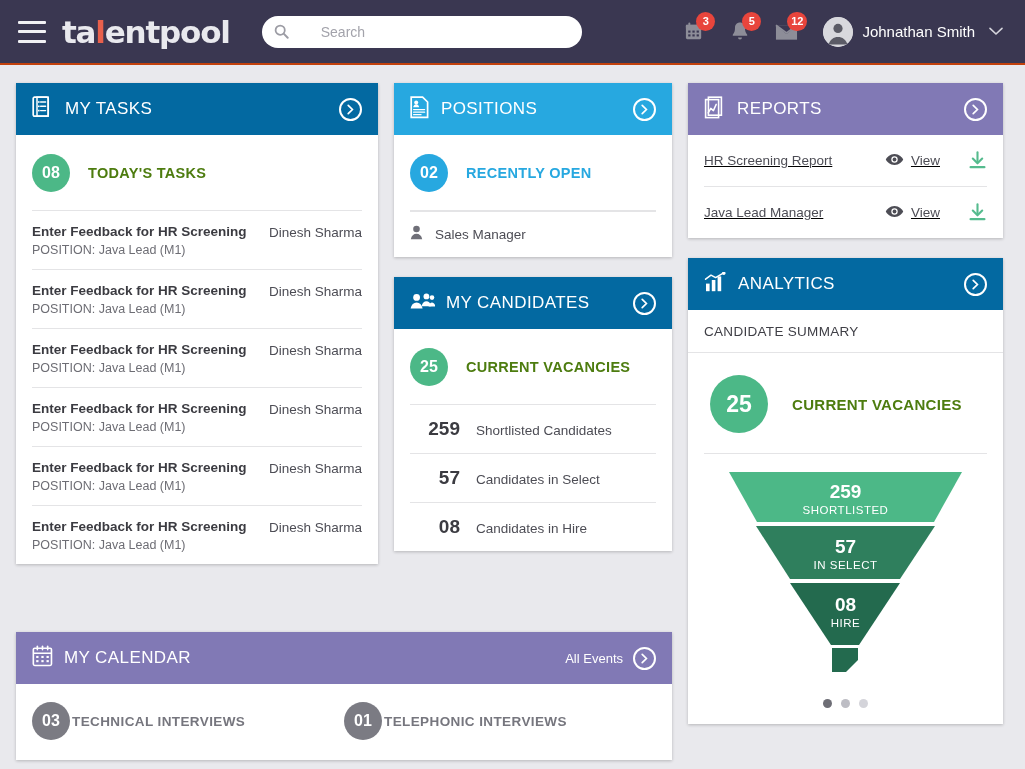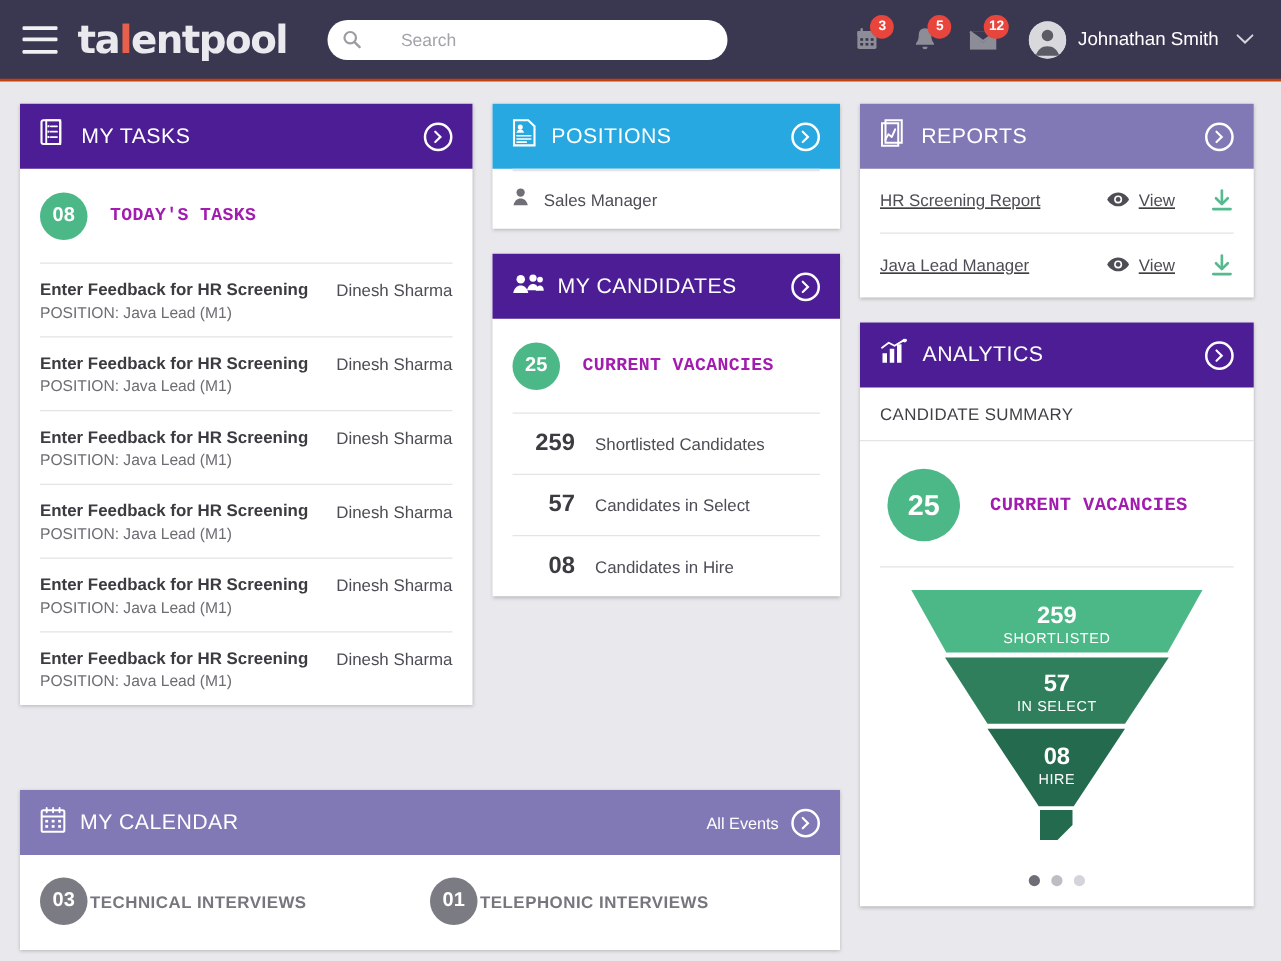--- a/index.html
+++ b/index.html
@@ -125,21 +125,21 @@
     padding: 0 16px;
     color: #fff;
   }
   .card-head .title {
     font-size: 17px;
     letter-spacing: .4px;
     margin-left: 11px;
     white-space: nowrap;
   }
   .card-head .spacer { flex: 1; }
-  .head-green  { background: #4c1d95; }
+  .head-green  { background: #0369a1; }
   .head-blue   { background: #27a8e0; }
   .head-purple { background: #8179b5; }
 
   .arrow-btn {
     width: 23px; height: 23px;
     border: 2px solid #fff;
     border-radius: 50%;
     display: flex; align-items: center; justify-content: center;
     cursor: pointer;
     flex: 0 0 auto;
@@ -160,21 +160,21 @@
     display: flex; align-items: center; justify-content: center;
     flex: 0 0 auto;
   }
   .circle.green  { background: #4cb887; }
   .circle.blue   { background: #27a8e0; }
   .circle.gray   { background: #7b7b83; }
   .counter-label {
     margin-left: 18px;
     font-size: 14.5px; font-weight: bold; letter-spacing: .3px;
   }
-  .lbl-green { color: #a21caf; font-family: Liberation Mono, monospace; }
+  .lbl-green { color: #4d7c0f; }
   .lbl-blue  { color: #27a8e0; }
 
   .divider { height: 1px; background: #e4e4e6; margin: 0 16px; }
 
   
   .task-row {
     padding: 13px 16px 12px 16px;
     display: flex; align-items: flex-start; cursor: pointer;
   }
   .task-main { flex: 1; min-width: 0; }
@@ -432,20 +432,24 @@
         </span>
         <span class="title">POSITIONS</span>
         <span class="spacer"></span>
         <span class="arrow-btn">
           <svg width="9" height="11" viewBox="0 0 9 11">
               <path d="M2.2 1.4 L6.4 5.5 L2.2 9.6" fill="none" stroke="#fff" stroke-width="1.7" stroke-linecap="round"></path>
             </svg>
         </span>
       </div>
 
+      <div class="counter-row">
+        <span class="circle blue">02</span>
+        <span class="counter-label lbl-blue">RECENTLY OPEN</span>
+      </div>
 
       <div>
         <div class="divider"></div>
 
         <div class="divider"></div>
         <div class="pos-row">
           <span>
             <svg width="13" height="15" viewBox="0 0 13 15">
               <circle cx="6.5" cy="4" r="3.3" fill="#6f6f78"></circle>
               <path d="M0.8 14.2c.6-3.6 2.9-5.5 5.7-5.5s5.1 1.9 5.7 5.5z" fill="#6f6f78"></path>

